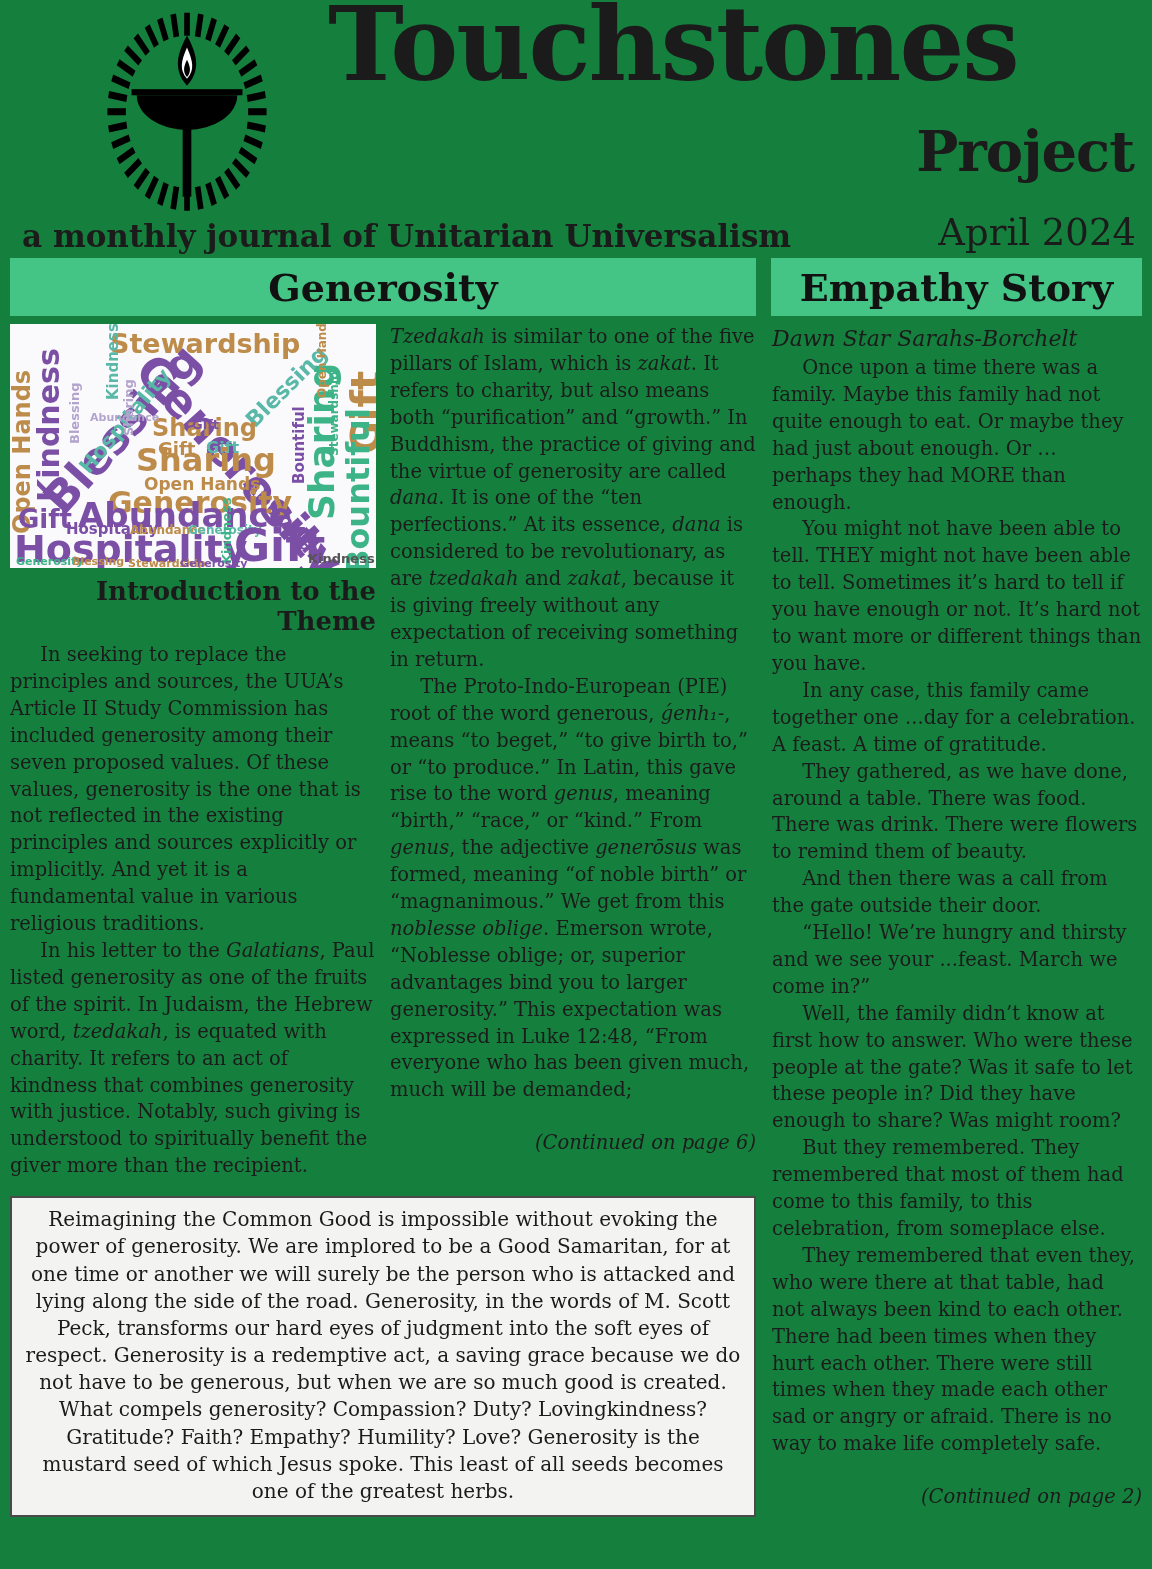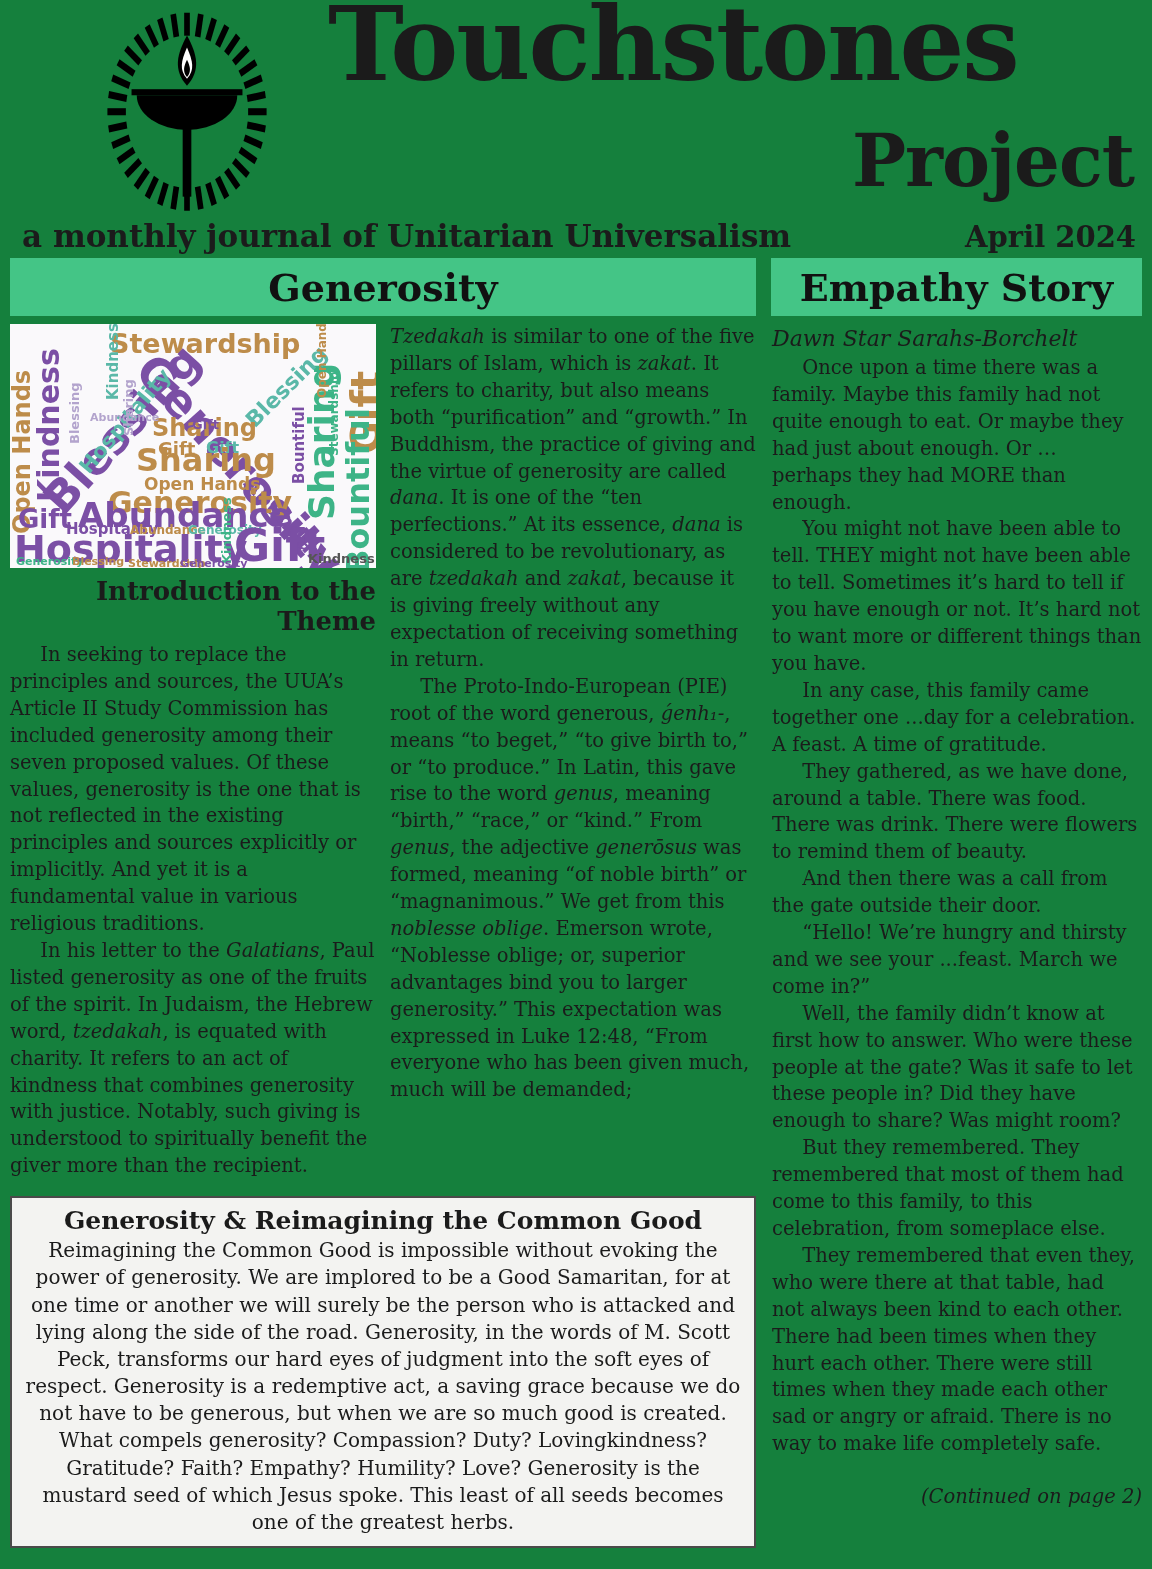--- a/index.html
+++ b/index.html
@@ -3,23 +3,23 @@
 <meta charset="utf-8">
 <style>
   * { margin:0; padding:0; box-sizing:border-box; }
   body { background:#ffffff; font-family:"DejaVu Serif","Liberation Serif",serif; color:#1b1b1b; }
   .page { width:1152px; height:1569px; overflow:hidden; display:flex; flex-direction:column; background:#15803d; }
 
   
   .header { height:256px; position:relative; flex:0 0 auto; }
   .logo { position:absolute; left:58px; top:6px; }
   .masthead-title { position:absolute; left:328px; top:-16px; font-size:102px; font-weight:bold; letter-spacing:-2px; }
-  .masthead-sub { position:absolute; right:18px; top:118px; font-size:72px; font-weight:bold; letter-spacing:-1px; }
+  .masthead-sub { position:absolute; right:18px; top:118px; font-size:56px; font-weight:bold; letter-spacing:-1px; }
   .tagline { position:absolute; left:22px; bottom:2px; font-size:31px; font-weight:bold; }
-  .issue-date { position:absolute; right:16px; bottom:2px; font-size:29px; font-weight:bold; }
+  .issue-date { position:absolute; right:16px; bottom:2px; font-size:37px; font-weight:normal; }
 
   
   .banner-row { flex:0 0 auto; margin:2px 10px 0; display:flex; gap:15px; }
   .banner { background:#44c586; height:58px; display:flex; align-items:center; justify-content:center; }
   .banner-left { width:746px; }
   .banner-right { flex:1; }
   .banner-text { font-size:38px; font-weight:600; color:#111; }
 
   
   .content { flex:1 1 auto; margin:8px 10px 0; display:flex; gap:16px; }
@@ -163,25 +163,25 @@
           <h2 class="section-heading">Introduction to the Theme</h2>
           <div class="body-text">
             <p>In seeking to replace the principles and sources, the UUA’s Article II Study Commission has included generosity among their seven proposed values. Of these values, generosity is the one that is not reflected in the existing principles and sources explicitly or implicitly. And yet it is a fundamental value in various religious traditions.</p>
             <p>In his letter to the <i>Galatians</i>, Paul listed generosity as one of the fruits of the spirit. In Judaism, the Hebrew word, <i>tzedakah</i>, is equated with charity. It refers to an act of kindness that combines generosity with justice. Notably, such giving is understood to spiritually benefit the giver more than the recipient.</p>
           </div>
         </div>
 
         <div class="col body-text">
           <p class="noindent"><i>Tzedakah</i> is similar to one of the five pillars of Islam, which is <i>zakat</i>. It refers to charity, but also means both “purification” and “growth.” In Buddhism, the practice of giving and the virtue of generosity are called <i>dana</i>. It is one of the “ten perfections.” At its essence, <i>dana</i> is considered to be revolutionary, as are <i>tzedakah</i> and <i>zakat</i>, because it is giving freely without any expectation of receiving something in return.</p>
           <p>The Proto-Indo-European (PIE) root of the word generous, <i>ǵenh₁-</i>, means “to beget,” “to give birth to,” or “to produce.” In Latin, this gave rise to the word <i>genus</i>, meaning “birth,” “race,” or “kind.” From <i>genus</i>, the adjective <i>generōsus</i> was formed, meaning “of noble birth” or “magnanimous.” We get from this <i>noblesse oblige</i>. Emerson wrote, “Noblesse oblige; or, superior advantages bind you to larger generosity.” This expectation was expressed in Luke 12:48, “From everyone who has been given much, much will be demanded;</p>
+          <p class="continued">(Continued on page 6)</p>
         </div>
       </div>
 
       <div class="good-box">
-        <h2>Generosity &amp; Reimagining the Common Good</h2>
         <p>Reimagining the Common Good is impossible without evoking the power of generosity. We are implored to be a Good Samaritan, for at one time or another we will surely be the person who is attacked and lying along the side of the road. Generosity, in the words of M. Scott Peck, transforms our hard eyes of judgment into the soft eyes of respect. Generosity is a redemptive act, a saving grace because we do not have to be generous, but when we are so much good is created. What compels generosity? Compassion? Duty? Lovingkindness? Gratitude? Faith? Empathy? Humility? Love? Generosity is the mustard seed of which Jesus spoke. This least of all seeds becomes one of the greatest herbs.</p>
       </div>
 
     </div>
 
     <div class="col body-text" style="flex:1; width:auto;">
       <div class="byline">Dawn Star Sarahs-Borchelt</div>
       <p>Once upon a time there was a family. Maybe this family had not quite enough to eat. Or maybe they had just about enough. Or … perhaps they had MORE than enough.</p>
       <p>You might not have been able to tell. THEY might not have been able to tell. Sometimes it’s hard to tell if you have enough or not. It’s hard not to want more or different things than you have.</p>
       <p>In any case, this family came together one ...day for a celebration. A feast. A time of gratitude.</p>

